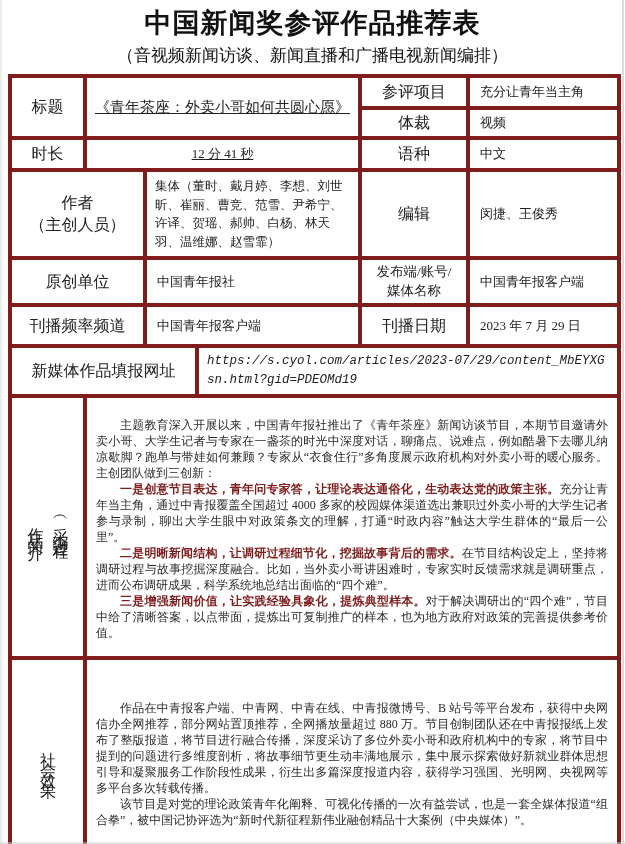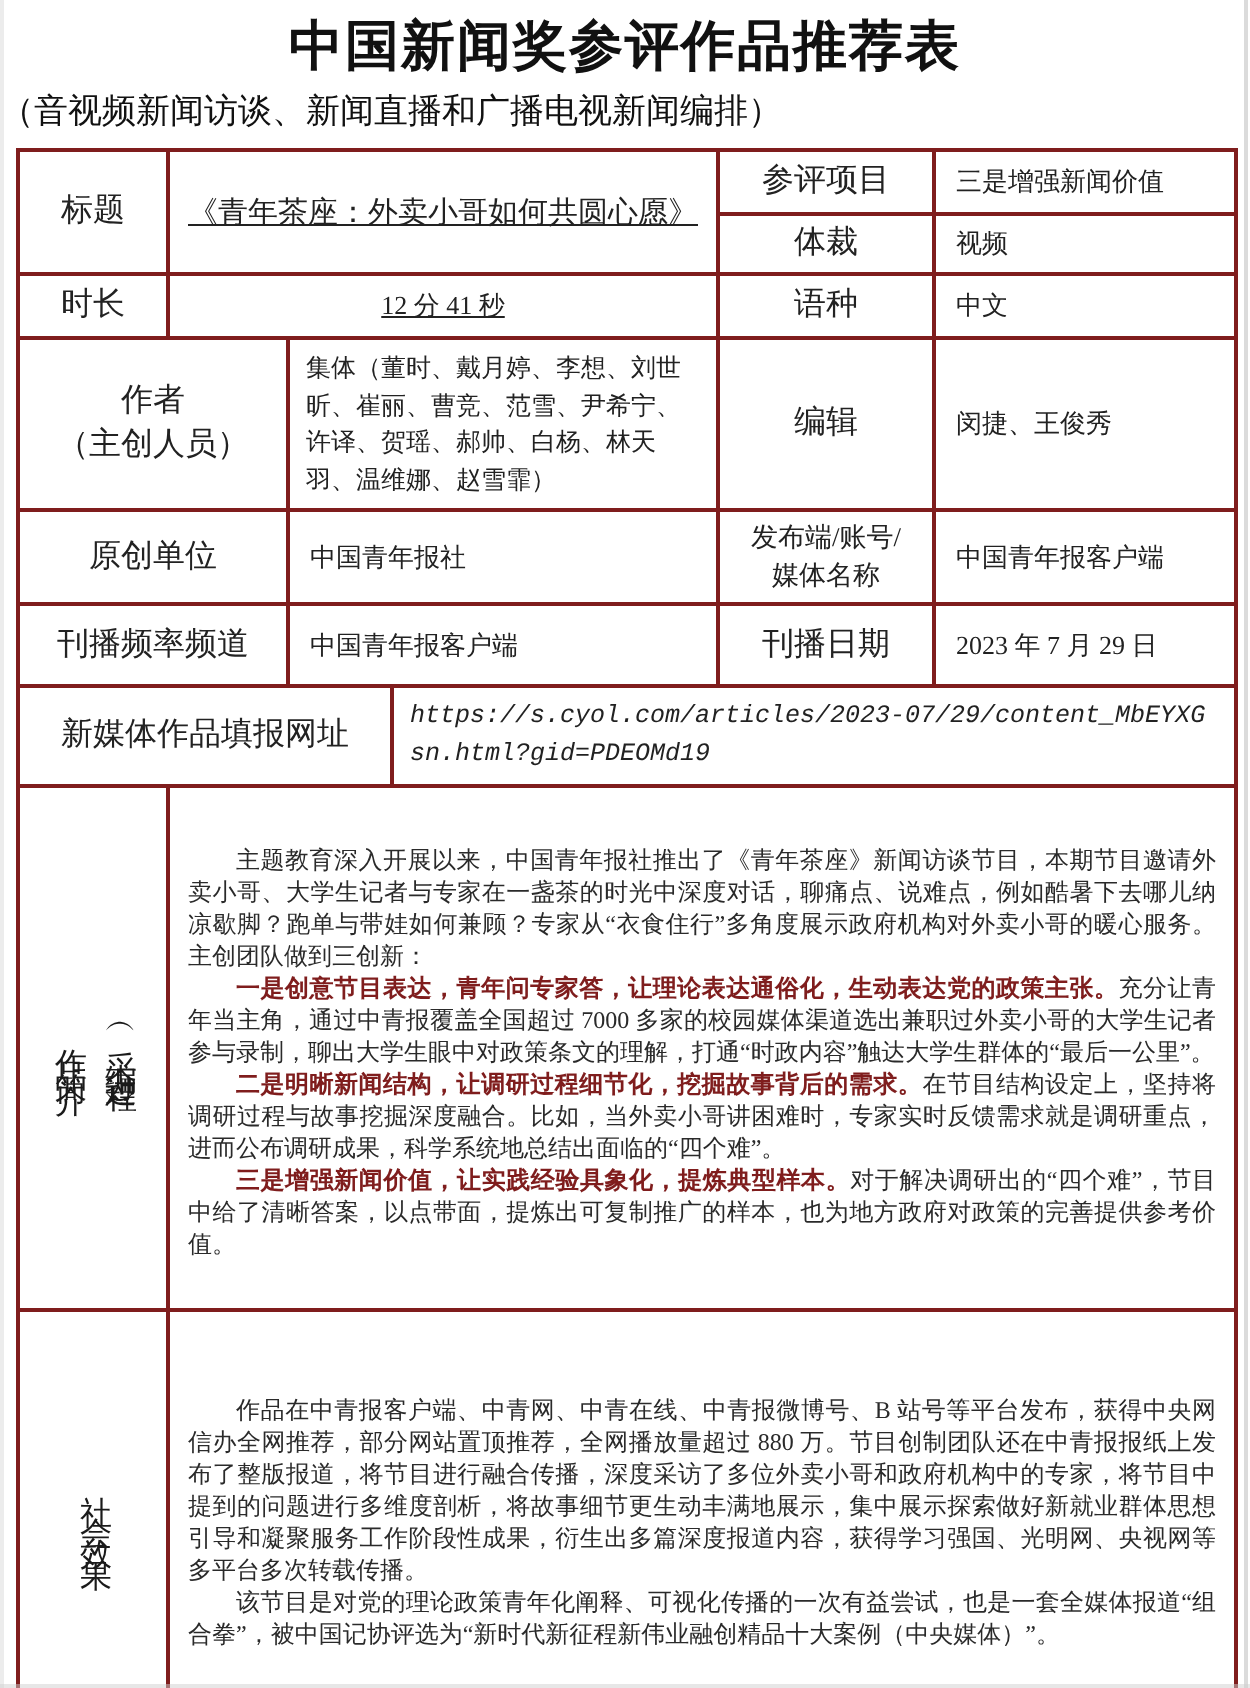--- a/index.html
+++ b/index.html
@@ -14,34 +14,34 @@
   }
   .page-title {
     text-align:center;
     font-size:27px;
     font-weight:bold;
     padding-top:5px;
     letter-spacing:1px;
     color:#111;
   }
   .page-subtitle {
-    text-align:left;
+    text-align:center;
     font-size:17px;
     margin-top:3px;
     color:#111;
   }
   table.form {
     margin:7px 0 0 8px;
     width:609px;
     border-collapse:collapse;
     table-layout:fixed;
     border:2px solid #000;
   }
   table.form td {
-    border:2px solid #7f1d1d;
+    border:4px solid #7f1d1d;
     vertical-align:middle;
     color:#222;
   }
   .lbl {
     text-align:center;
     font-size:16px;
     white-space:pre-line;
     line-height:1.35;
     color:#1a1a1a;
   }
@@ -118,21 +118,21 @@
         <col style="width:52px">
       <col style="width:163px">
         <col style="width:108px">
         <col style="width:151px">
     </colgroup>
     <tbody>
       <tr style="height:32px">
         <td class="lbl" rowspan="2">标题</td>
         <td class="val val-center" rowspan="2" colspan="3" style="font-size:15px">《青年茶座：外卖小哥如何共圆心愿》</td>
         <td class="lbl">参评项目</td>
-        <td class="val">三是增强新闻价值</td>
+        <td class="val">充分让青年当主角</td>
       </tr>
       <tr style="height:30px">
         <td class="lbl">体裁</td>
         <td class="val">视频</td>
       </tr>
       <tr style="height:32px">
         <td class="lbl">时长</td>
         <td class="val val-center" colspan="3">12 分 41 秒</td>
         <td class="lbl">语种</td>
         <td class="val">中文</td>
@@ -163,21 +163,21 @@
       </tr>
       <tr style="height:262px">
         <td class="vlabel-cell">
           <div class="vwrap">
             <div class="vtext">作品简介</div>
             <div class="vtext">（采编过程）</div>
           </div>
         </td>
         <td class="content-cell" colspan="5">
           <p><b></b><span>主题教育深入开展以来，中国青年报社推出了《青年茶座》新闻访谈节目，本期节目邀请外卖小哥、大学生记者与专家在一盏茶的时光中深度对话，聊痛点、说难点，例如酷暑下去哪儿纳凉歇脚？跑单与带娃如何兼顾？专家从“衣食住行”多角度展示政府机构对外卖小哥的暖心服务。主创团队做到三创新：</span></p>
-          <p><b>一是创意节目表达，青年问专家答，让理论表达通俗化，生动表达党的政策主张。</b><span>充分让青年当主角，通过中青报覆盖全国超过 7000 多家的校园媒体渠道选出兼职过外卖小哥的大学生记者参与录制，聊出大学生眼中对政策条文的理解，打通“时政内容”触达大学生群体的“最后一公里”。</span></p>
+          <p><b>一是创意节目表达，青年问专家答，让理论表达通俗化，生动表达党的政策主张。</b><span>充分让青年当主角，通过中青报覆盖全国超过 4000 多家的校园媒体渠道选出兼职过外卖小哥的大学生记者参与录制，聊出大学生眼中对政策条文的理解，打通“时政内容”触达大学生群体的“最后一公里”。</span></p>
           <p><b>二是明晰新闻结构，让调研过程细节化，挖掘故事背后的需求。</b><span>在节目结构设定上，坚持将调研过程与故事挖掘深度融合。比如，当外卖小哥讲困难时，专家实时反馈需求就是调研重点，进而公布调研成果，科学系统地总结出面临的“四个难”。</span></p>
           <p><b>三是增强新闻价值，让实践经验具象化，提炼典型样本。</b><span>对于解决调研出的“四个难”，节目中给了清晰答案，以点带面，提炼出可复制推广的样本，也为地方政府对政策的完善提供参考价值。</span></p>
         </td>
       </tr>
       <tr style="height:209px">
         <td class="vlabel-cell">
           <span class="vtext-single">社会效果</span>
         </td>
         <td class="content-cell" colspan="5">
           <p>作品在中青报客户端、中青网、中青在线、中青报微博号、B 站号等平台发布，获得中央网信办全网推荐，部分网站置顶推荐，全网播放量超过 880 万。节目创制团队还在中青报报纸上发布了整版报道，将节目进行融合传播，深度采访了多位外卖小哥和政府机构中的专家，将节目中提到的问题进行多维度剖析，将故事细节更生动丰满地展示，集中展示探索做好新就业群体思想引导和凝聚服务工作阶段性成果，衍生出多篇深度报道内容，获得学习强国、光明网、央视网等多平台多次转载传播。</p>

